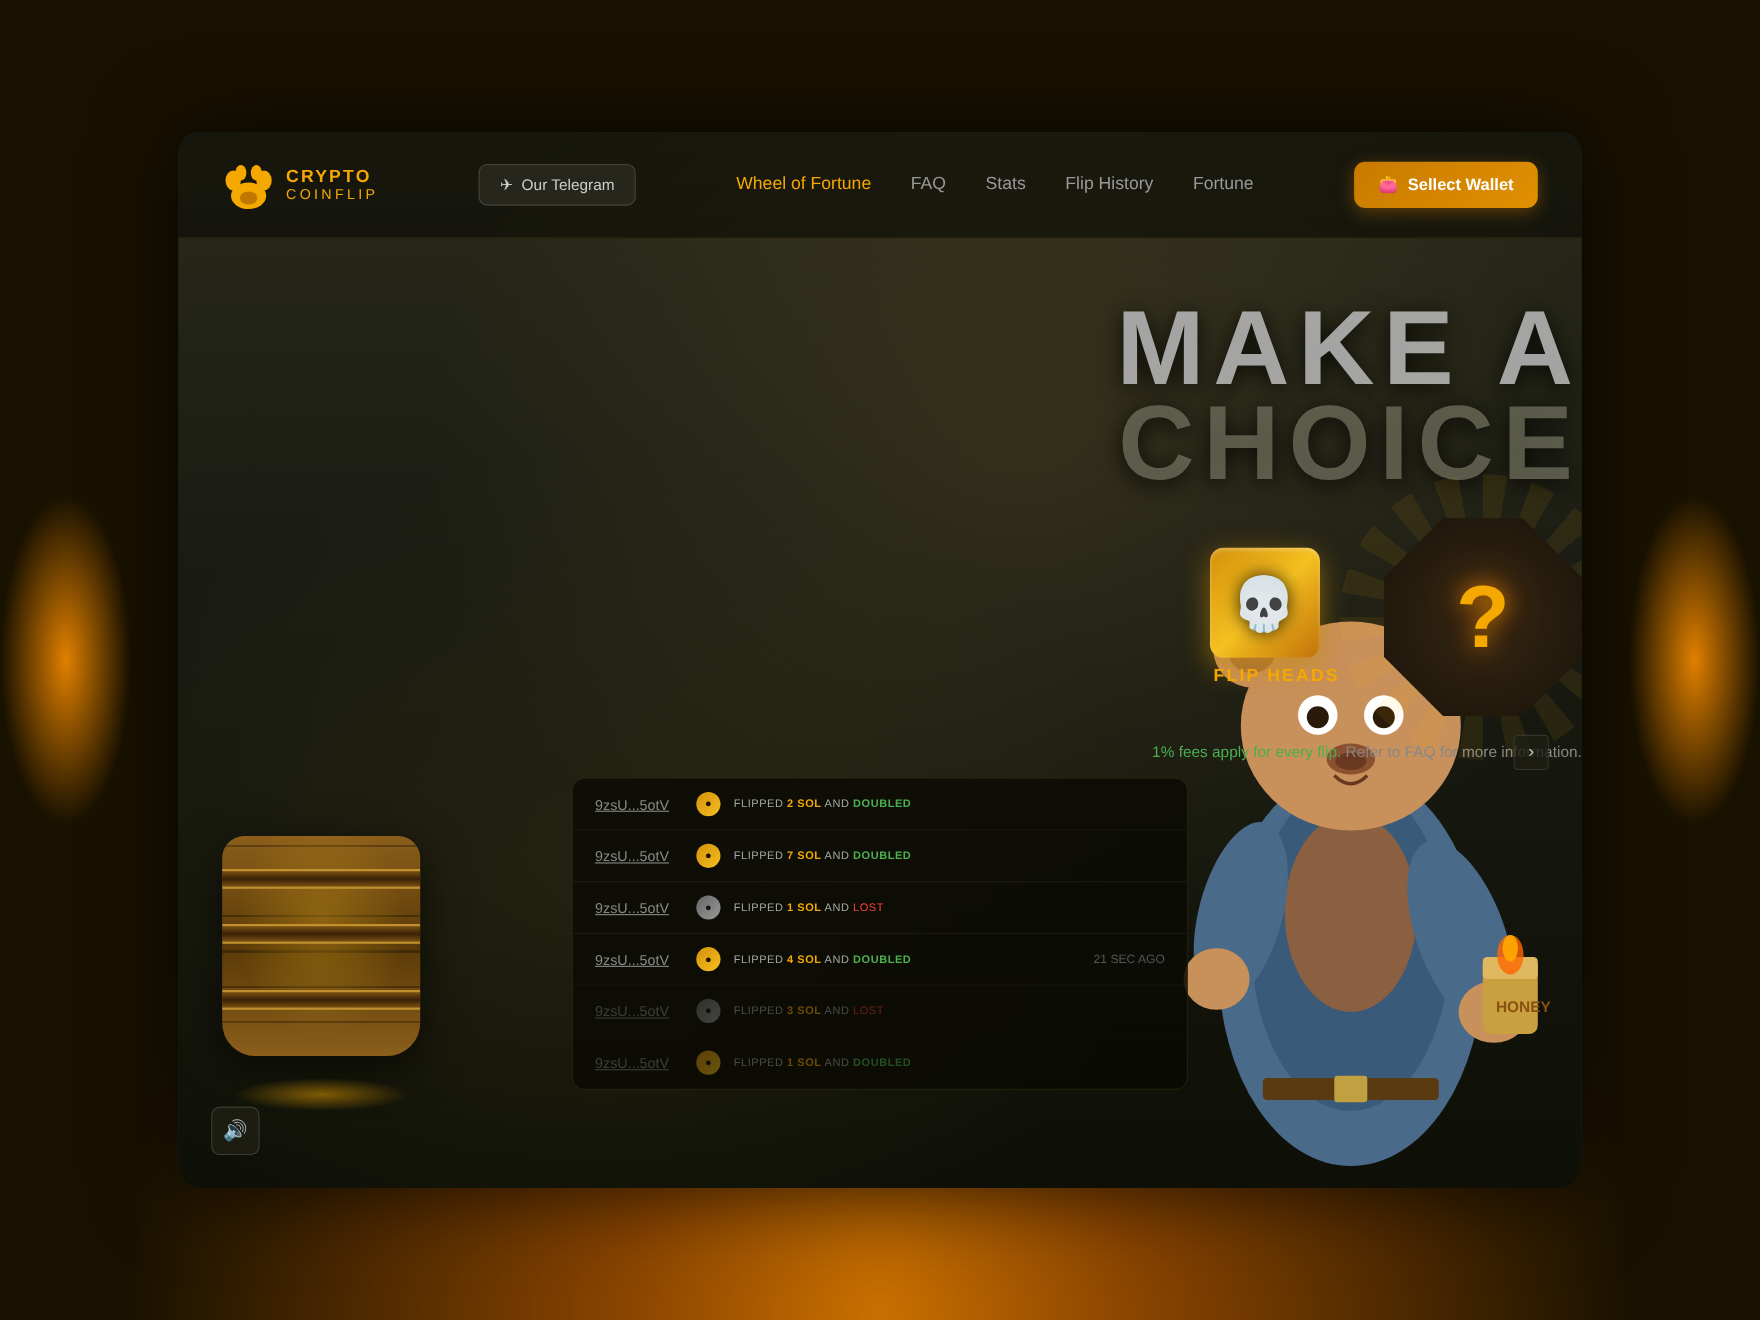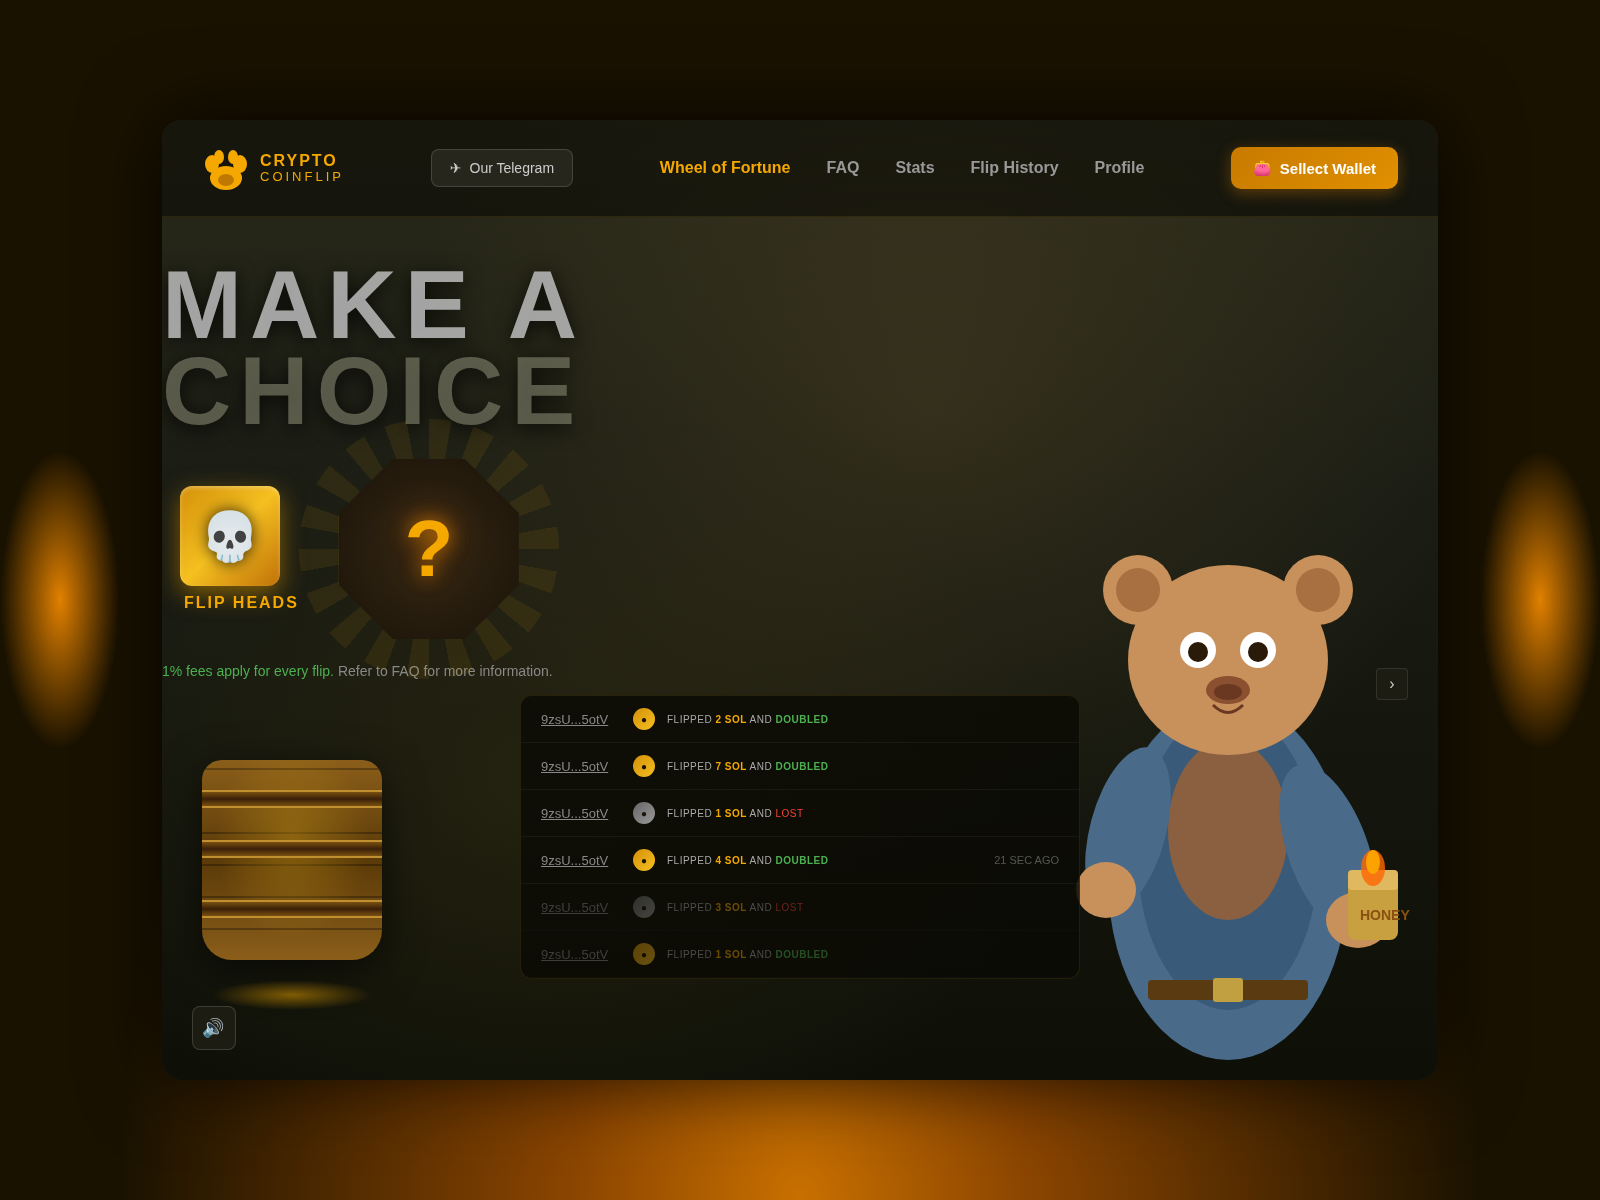--- a/index.html
+++ b/index.html
@@ -122,21 +122,21 @@
 
     .nav-area {
       display: flex;
       align-items: center;
       gap: 36px;
     }
 
     .nav-link {
       color: #999;
       font-size: 16px;
-      font-weight: 700;
+      font-weight: 400;
       cursor: pointer;
       text-decoration: none;
     }
 
     .nav-link.active {
       color: #f5a800;
     }
 
     .wallet-btn {
       display: flex;
@@ -152,22 +152,22 @@
       cursor: pointer;
       box-shadow: 0 4px 15px rgba(200,120,0,0.4);
     }
 
     
     .main-content {
       position: relative;
       z-index: 5;
       display: flex;
       flex-direction: column;
-      align-items: flex-start;
-      padding-top: 40px;
+      align-items: flex-end;
+      padding-top: 52px;
     }
 
     .title-make {
       font-size: 96px;
       font-weight: 900;
       color: rgba(180,180,180,0.9);
       text-shadow: 0 4px 20px rgba(0,0,0,0.8);
       letter-spacing: 8px;
       line-height: 1;
       text-transform: uppercase;
@@ -484,21 +484,21 @@
     <button class="telegram-btn">
       <span>✈</span>
       <span>Our Telegram</span>
     </button>
 
     <nav class="nav-area">
       <a class="nav-link active">Wheel of Fortune</a>
       <a class="nav-link">FAQ</a>
       <a class="nav-link">Stats</a>
       <a class="nav-link">Flip History</a>
-      <a class="nav-link">Profile</a>
+      <a class="nav-link">Fortune</a>
     </nav>
 
     <button class="wallet-btn">
       <span>👛</span>
       <span>Sellect Wallet</span>
     </button>
   </header>
 
   <div class="main-content">
     <div class="title-make">MAKE A</div>

